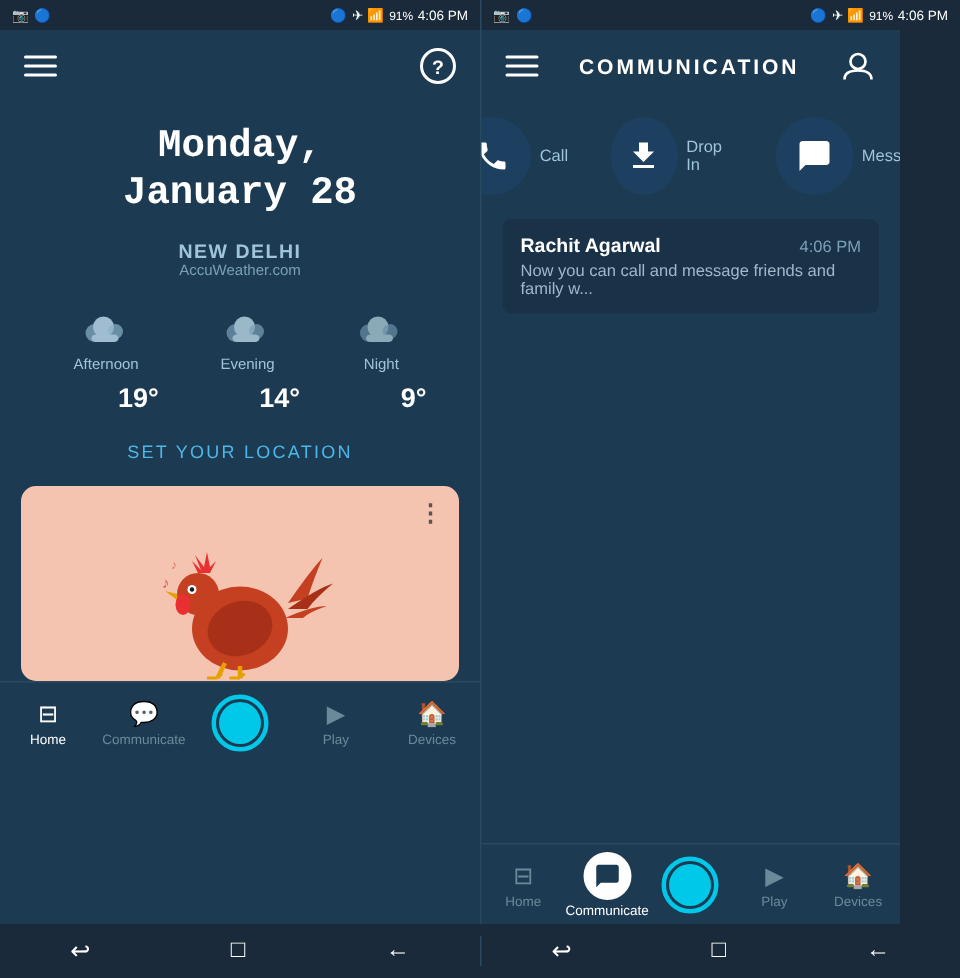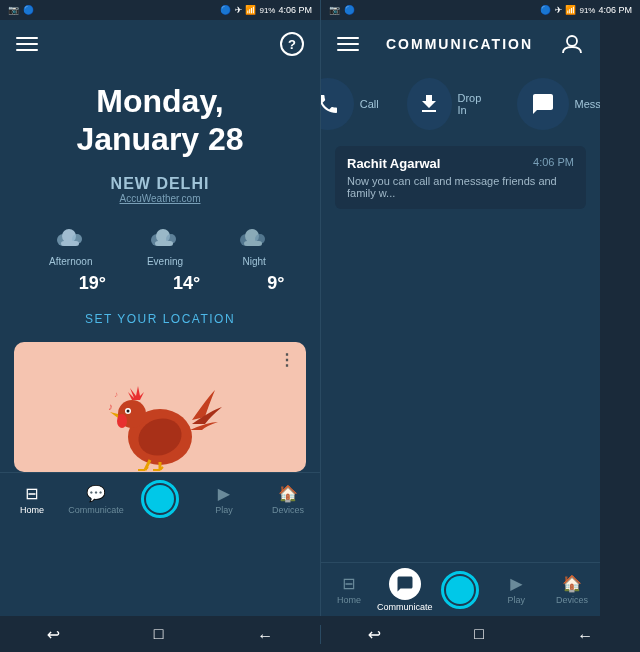--- a/index.html
+++ b/index.html
@@ -64,39 +64,39 @@
       font-weight: bold;
       cursor: pointer;
     }
 
     .date-section {
       text-align: center;
       padding: 18px 10px 10px 10px;
     }
     .date-section .date-text {
       color: white;
-      font-size: 32px;
+      font-size: 26px;
       font-weight: bold;
       line-height: 1.2;
+      font-family: Liberation Mono, monospace;
     }
 
     .location-section {
       text-align: center;
       padding: 6px 10px 4px;
     }
     .location-section .city {
       color: #a0c4d8;
-      font-size: 16px;
+      font-size: 13px;
       font-weight: bold;
       letter-spacing: 1px;
     }
     .location-section .source {
       color: #7aa0b8;
       font-size: 10px;
-      text-decoration: underline;
     }
 
     .weather-row {
       display: flex;
       justify-content: center;
       gap: 24px;
       padding: 14px 10px 4px;
     }
     .weather-item {
       display: flex;
@@ -268,21 +268,21 @@
 
     .notification-card {
       margin: 8px 14px;
       background: #1a3248;
       border-radius: 6px;
       padding: 10px 12px;
     }
     .notif-row {
       display: flex;
       justify-content: space-between;
-      align-items: flex-start;
+      align-items: flex-end;
       margin-bottom: 4px;
     }
     .notif-name {
       color: white;
       font-size: 13px;
       font-weight: bold;
     }
     .notif-time {
       color: #7aa0b8;
       font-size: 11px;

